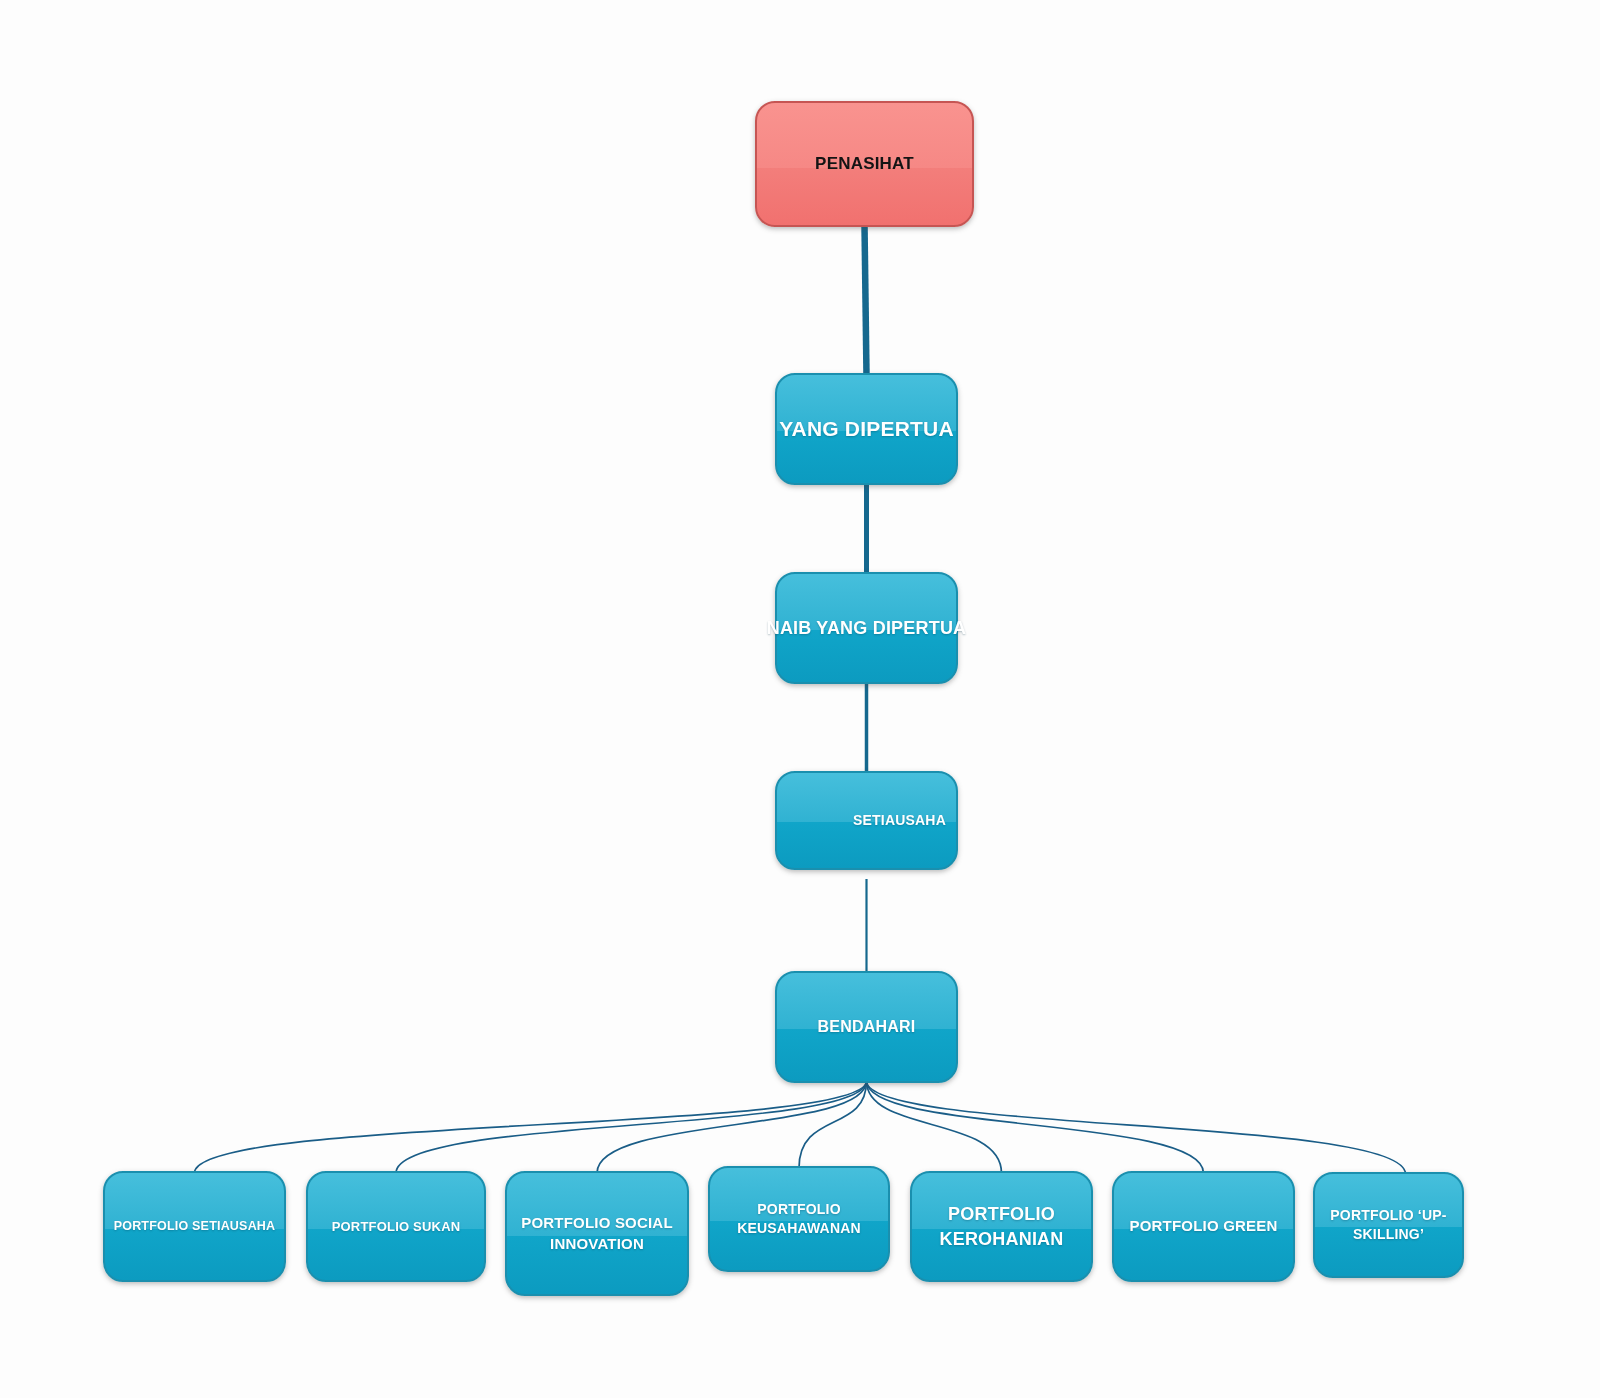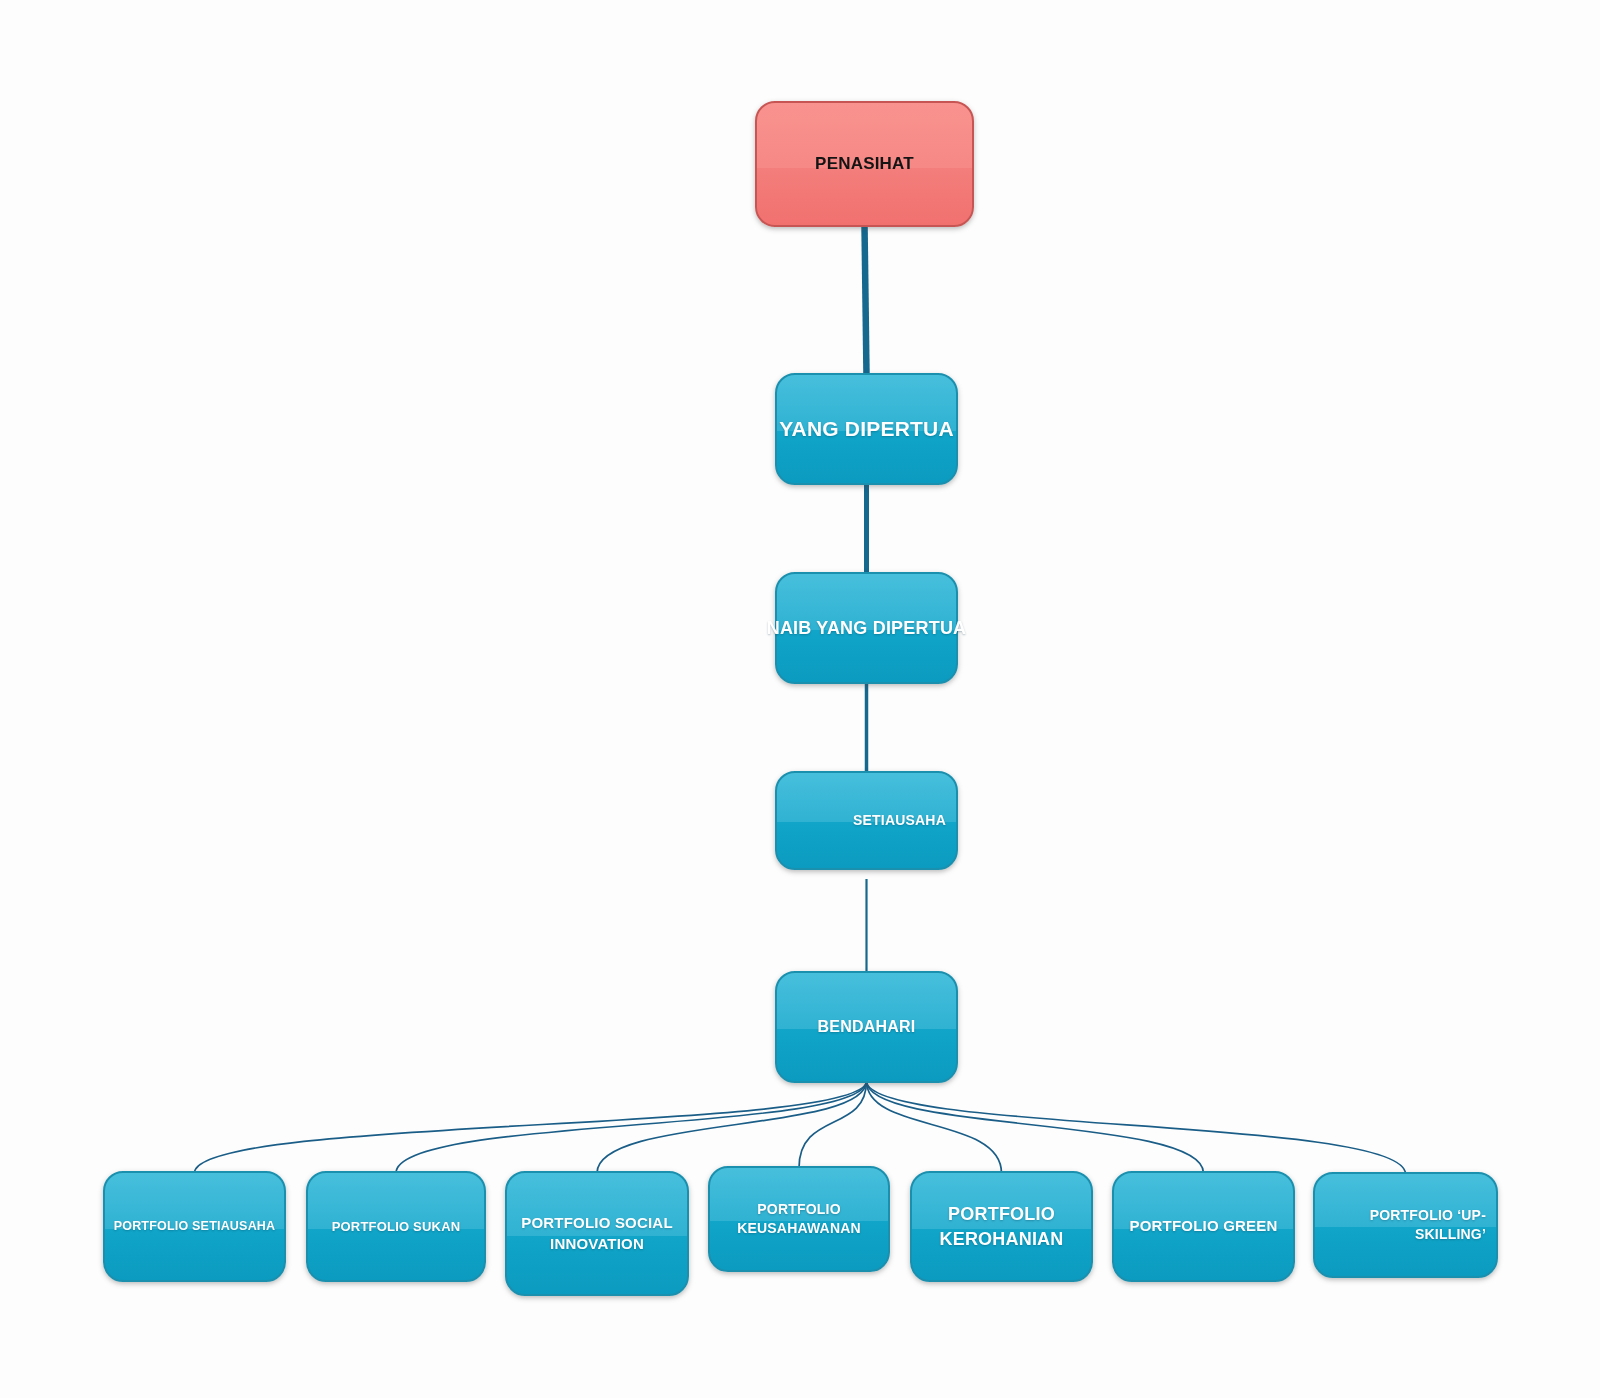--- a/index.html
+++ b/index.html
@@ -89,17 +89,17 @@
       </div>
       <div class="node teal" style="left: 708px; top: 1166px; width: 182px; height: 106px; font-size: 14px;">
         <span class="label">PORTFOLIO KEUSAHAWANAN</span>
       </div>
       <div class="node teal" style="left: 910px; top: 1171px; width: 183px; height: 111px; font-size: 18px;">
         <span class="label">PORTFOLIO KEROHANIAN</span>
       </div>
       <div class="node teal nowrap" style="left: 1112px; top: 1171px; width: 183px; height: 111px; font-size: 15px;">
         <span class="label">PORTFOLIO GREEN</span>
       </div>
-      <div class="node teal" style="left: 1313px; top: 1172px; width: 185px; height: 106px; font-size: 14px; text-align: right;">
+      <div class="node teal" style="left: 1313px; top: 1172px; width: 151px; height: 106px; font-size: 14px;">
         <span class="label">PORTFOLIO ‘UP-SKILLING’</span>
       </div>
     </div>
 </div>
 
 </body></html>

